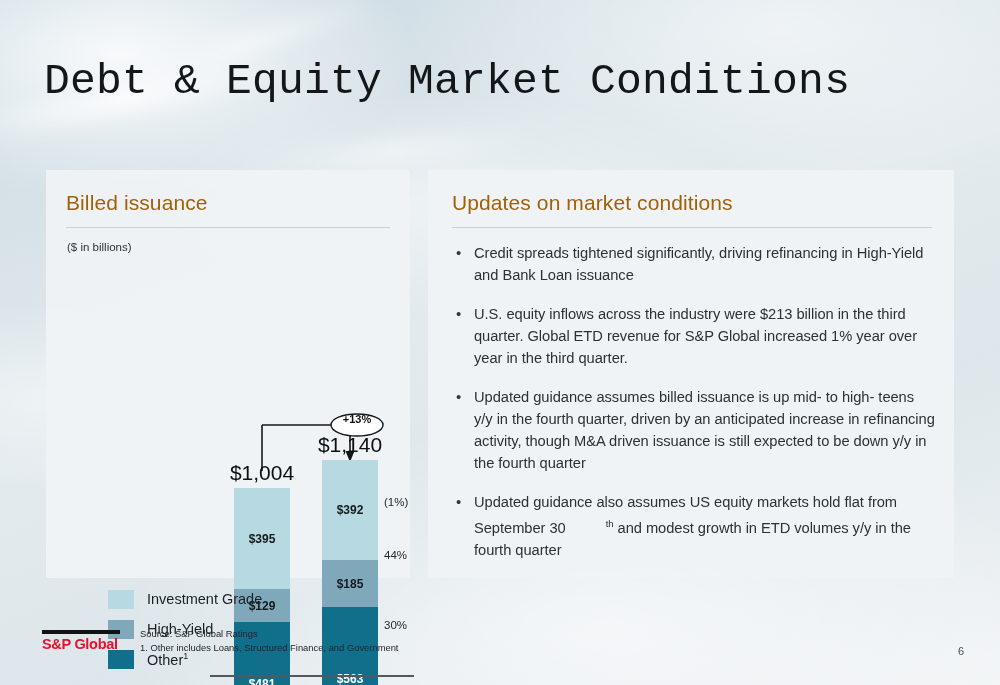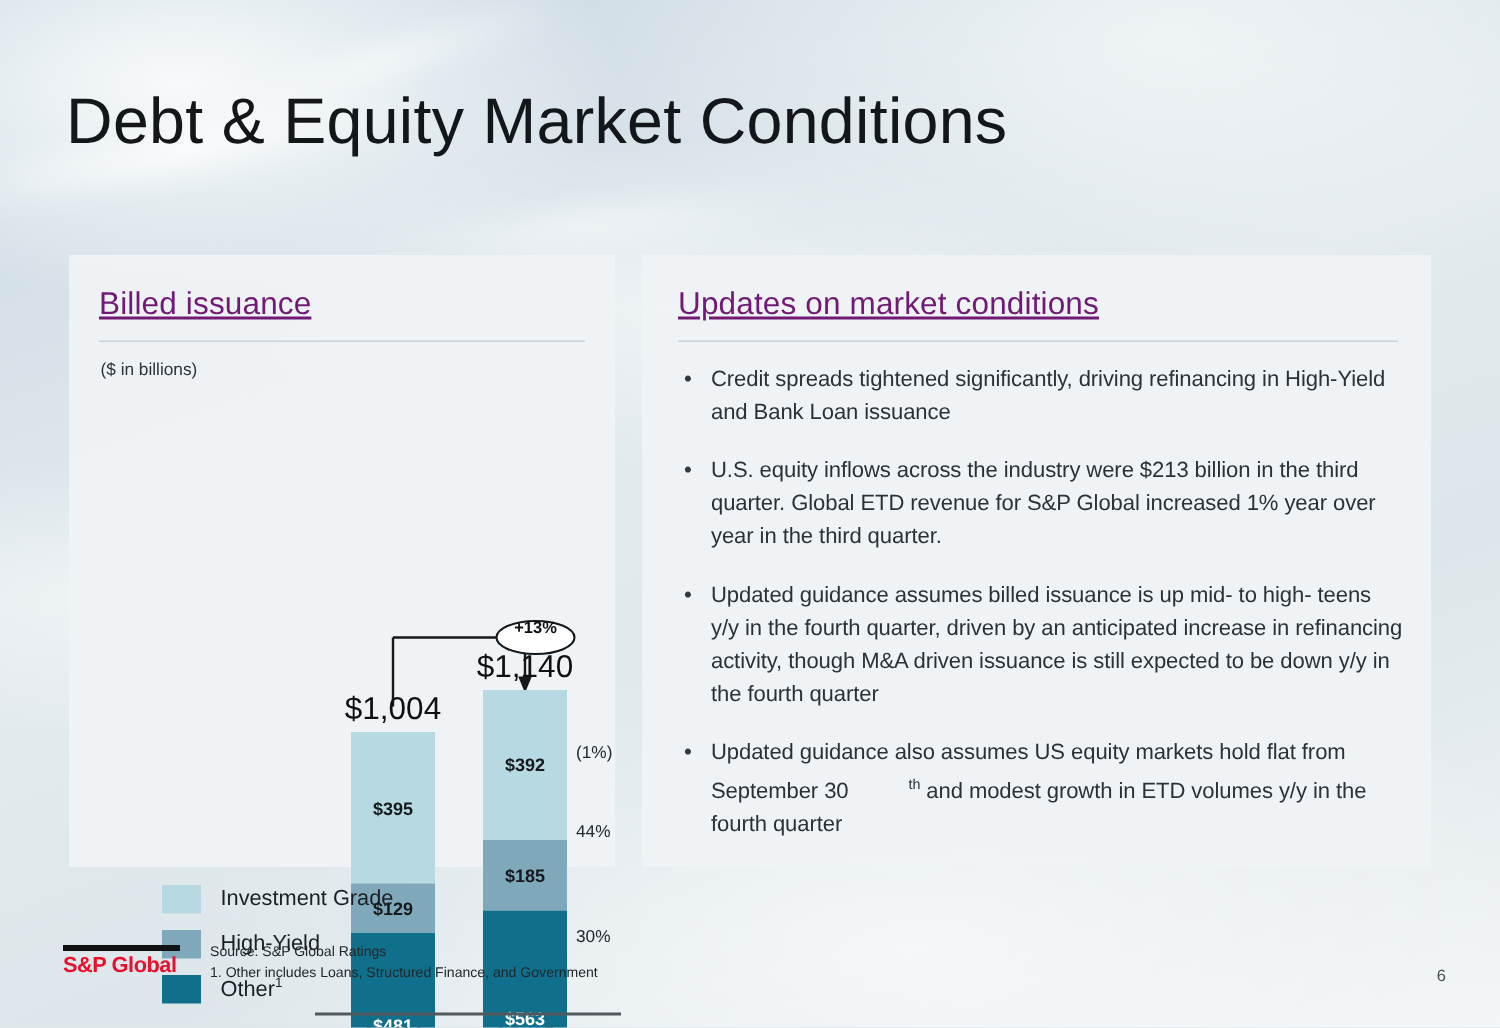--- a/index.html
+++ b/index.html
@@ -27,35 +27,35 @@
     background:linear-gradient(100deg, rgba(255,255,255,0), rgba(255,255,255,.75), rgba(255,255,255,0));
     filter:blur(9px);
   }
   #sky-wisp-a { left:-40px;  top:86px;  width:330px; height:26px; transform:rotate(-11deg); }
   #sky-wisp-b { left:120px;  top:34px;  width:260px; height:18px; transform:rotate(-17deg); opacity:.8; }
   #sky-wisp-c { left:240px;  top:140px; width:300px; height:22px; transform:rotate(-6deg);  opacity:.6; }
 
   
   #title {
     position:absolute; left:44px; top:57px;
-    font-family:Liberation Sans, sans-serif;
+    font-family:Liberation Mono, monospace;
     font-size:43px; color:#14171a; letter-spacing:.2px; white-space:nowrap;
   }
 
   
   .panel {
     position:absolute;
     background:rgba(240,243,245,.93);
   }
   #panel-left  { left:46px;  top:170px; width:364px; height:408px; }
   #panel-right { left:428px; top:170px; width:526px; height:408px; }
 
   .panel-heading {
-    font-size:21px; color:#701a75; font-weight:400;
-    position:absolute; left:20px; top:21px; letter-spacing:.1px;text-decoration:underline;
+    font-size:21px; color:#a16207; font-weight:400;
+    position:absolute; left:20px; top:21px; letter-spacing:.1px;
   }
   #panel-right .panel-heading { left:24px; }
   .panel-rule {
     position:absolute; left:20px; right:20px; top:57px;
     height:1px; background:#c9d2d7;
   }
   #panel-right .panel-rule { left:24px; right:22px; }
 
   
   #units-label {

